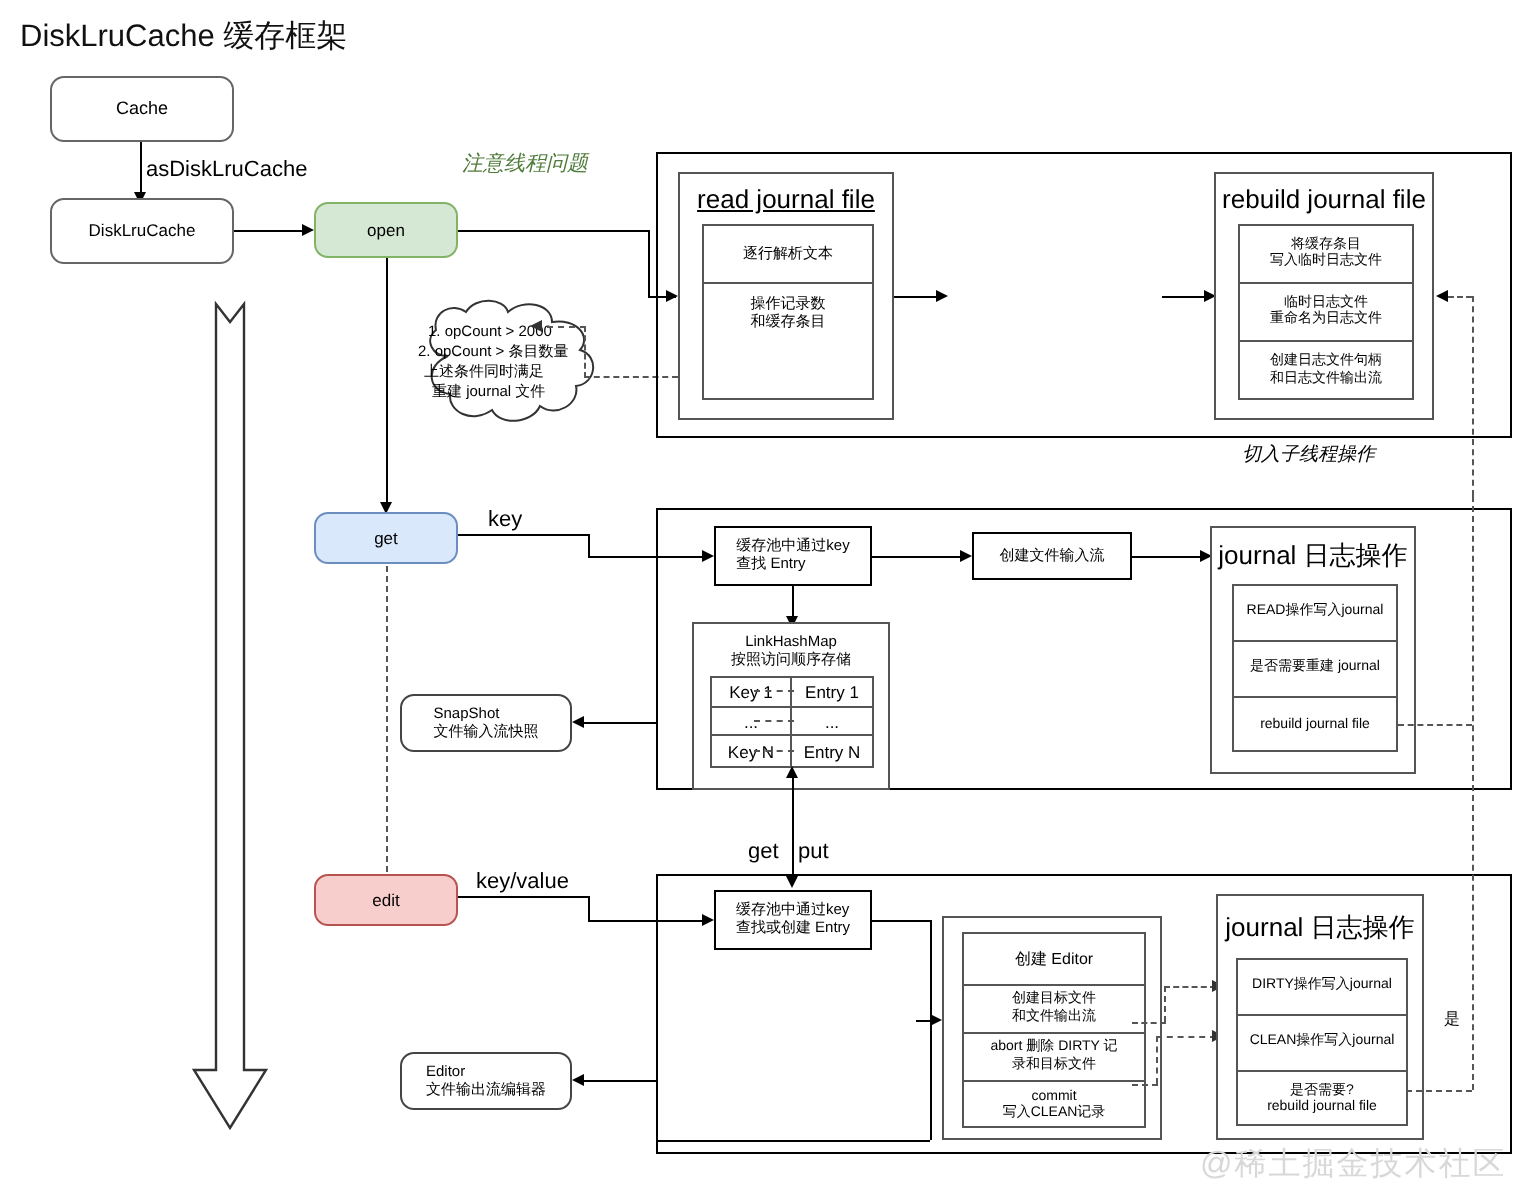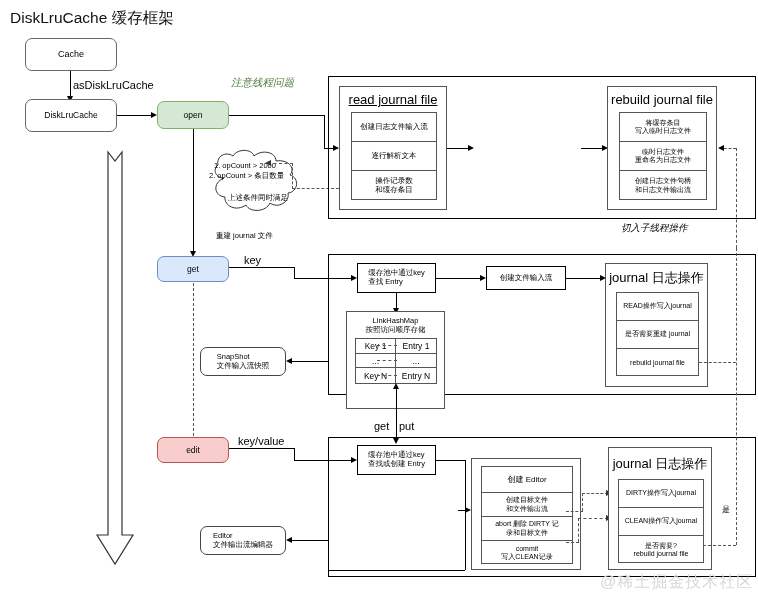--- a/index.html
+++ b/index.html
@@ -146,38 +146,37 @@
   <div class="arw arw-d" style="left:189.5px; top:251px;"></div>
 
   <svg class="bigarrow" style="left:196px; top:148px;" width="120" height="68" viewBox="0 0 120 68">
     <path d="M28,30 C20,30 16,22 22,17 C20,8 30,3 37,8 C42,0 56,1 58,8
              C66,1 80,4 80,13 C92,11 100,20 94,27 C104,30 102,44 92,45
              C94,54 82,61 74,55 C70,64 54,65 50,57 C40,64 28,58 29,49
              C18,48 16,35 28,30 Z" fill="#ffffff" stroke="#333" stroke-width="1"></path>
   </svg>
   <div class="lbl" style="left:214px; top:161px; font-size:7.5px;">1. opCount &gt; 2000</div>
   <div class="lbl" style="left:209px; top:171px; font-size:7.5px;">2. opCount &gt; 条目数量</div>
-  <div class="lbl" style="left:228px; top:181px; font-size:7.5px;margin-top:12px;">上述条件同时满足</div>
-  <div class="lbl" style="left:216px; top:191px; font-size:7.5px;margin-top:40px;">重建 journal 文件</div>
+  <div class="lbl" style="left:212px; top:181px; font-size:7.5px;">上述条件同时满足</div>
+  <div class="lbl" style="left:216px; top:191px; font-size:7.5px;">重建 journal 文件</div>
 
   <div class="dsh-h" style="left:292px; top:188px; width:47px;"></div>
   <div class="dsh-v" style="left:292px; top:163px; height:26px;"></div>
   <div class="dsh-h" style="left:268px; top:163px; width:25px;"></div>
   <div class="arw arw-l" style="left:265px; top:159.5px; border-right-color:#333;"></div>
 
   <svg class="bigarrow" style="left:95px; top:150px;" width="40" height="418" viewBox="0 0 40 418">
     <path d="M13,2 L20,11 L27,2 L27,385 L38,385 L20,414 L2,385 L13,385 Z" fill="#ffffff" stroke="#333" stroke-width="1.2"></path>
   </svg>
 
   <div class="panel" style="left:328px; top:76px; width:428px; height:143px;"></div>
 
   <div class="grpbox" style="left:339px; top:86px; width:108px; height:124px;">
     <div class="ghead" style="height:25px;text-decoration:underline;">read journal file</div>
     <div class="stack" style="position:relative; left:11px; top:0; width:86px; height:88px; border:1px solid #555;">
-      <div class="row" style="height:29px; font-size:7.5px;">创建日志文件输入流</div>
       <div class="row" style="height:29px; font-size:7.5px;">逐行解析文本</div>
       <div class="row" style="height:29px; font-size:7.5px;">操作记录数
 和缓存条目</div>
     </div>
   </div>
 
   <div class="ln hln" style="left:447px; top:148px; width:25px;"></div>
   <div class="arw arw-r" style="left:468px; top:144.5px;"></div>
 
 
@@ -222,21 +221,21 @@
   <div class="arw arw-r" style="left:480px; top:274.5px;"></div>
 
   <div class="node plain" style="left:486px; top:266px; width:80px; height:24px; font-size:7.5px;">创建文件输入流</div>
 
   <div class="ln hln" style="left:566px; top:278px; width:38px;"></div>
   <div class="arw arw-r" style="left:600px; top:274.5px;"></div>
 
   <div class="ln vln" style="left:396px; top:293px; height:17px;"></div>
   <div class="arw arw-d" style="left:392.5px; top:308px;"></div>
 
-  <div class="grpbox" style="left:346px; top:311px; width:99px; height:98px;">
+  <div class="grpbox" style="left:346px; top:311px; width:99px; height:84px;">
     <div class="ghead" style="height:26px; font-size:7.5px; white-space:pre-line; line-height:1.2; text-align:center;">LinkHashMap
 按照访问顺序存储</div>
     <div class="kvtbl" style="position:relative; left:8px; top:0; width:82px; height:46px;">
       <div class="kvcol" style="width:41px; border-right:1px solid #555;">
         <div class="cell" style="height:15.3px;">Key 1</div>
         <div class="cell" style="height:15.3px;">...</div>
         <div class="cell" style="height:15.3px;">Key N</div>
       </div>
       <div class="kvcol" style="width:41px;">
         <div class="cell" style="height:15.3px;">Entry 1</div>

